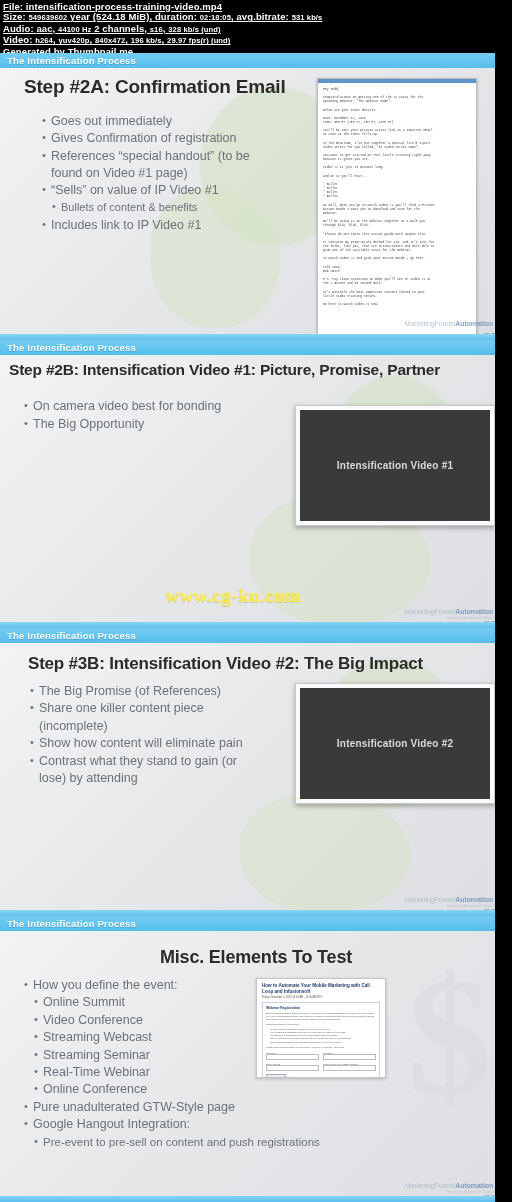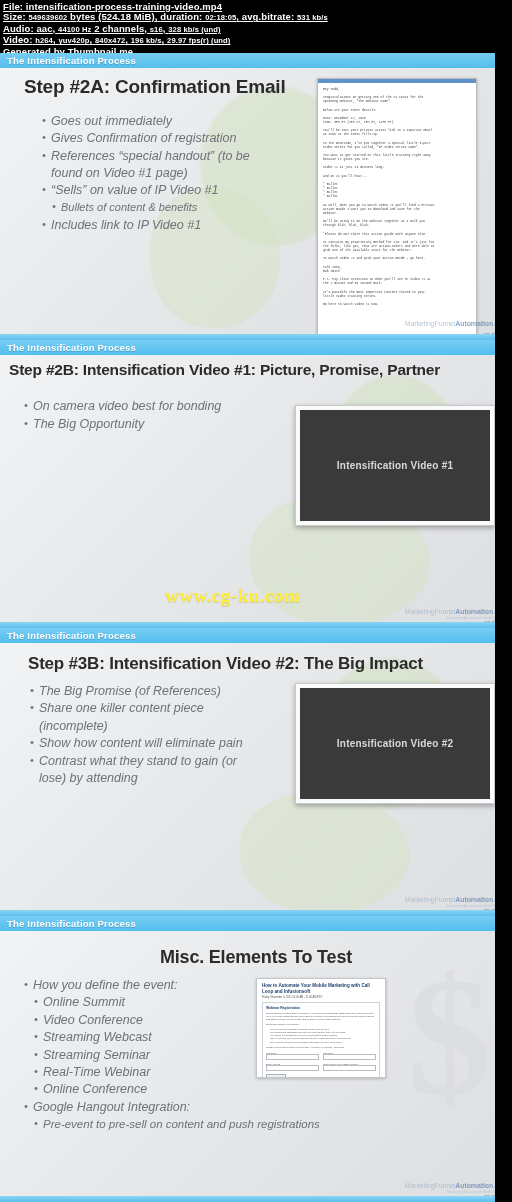--- a/index.html
+++ b/index.html
@@ -28,21 +28,21 @@
   .botbar{position:absolute;left:0;bottom:0;width:512px;height:6px;
           background:linear-gradient(to bottom,#8ad4f4,#5cc0ee);}
 
   
   .blob{position:absolute;border-radius:50%;background:#cfe0b8;opacity:.45;filter:blur(1px);}
   .blob2{position:absolute;border-radius:45% 55% 50% 50%;background:#d6e3c3;opacity:.5;}
 
   h1.stitle{margin:0;font-weight:bold;color:#2b2b2b;letter-spacing:-.2px;}
 
   ul.bul{list-style:none;margin:0;padding:0;color:#6d7278;font-weight:300;}
-  ul.bul li{position:relative;padding-left:11px;font-style:italic;}
+  ul.bul li{position:relative;padding-left:11px;}
   ul.bul li::before{content:"•";position:absolute;left:2px;top:-1px;font-size:11px;color:#6d7278;}
   ul.bul li.sub{padding-left:21px;}
   ul.bul li.sub::before{left:12px;}
   ul.bul li.cont::before{content:"";}
 
   
   .emailshot{position:absolute;background:#fff;border:1px solid #b9bcc0;box-shadow:0 1px 3px rgba(0,0,0,.25);
              overflow:hidden;padding:4px 5px;box-sizing:border-box;}
   .emailshot .topbar{height:4px;background:#5f93c9;margin:-4px -5px 4px -5px;}
   .emailshot p{margin:0 0 4px 0;font-family:"Liberation Mono",monospace;font-size:3.1px;line-height:4.2px;
@@ -88,21 +88,21 @@
 <div class="sheet">
 
   <div class="info">
     <div class="line">
       <span>File:</span>
       <span>intensification-process-training-video.mp4</span>
     </div>
     <div class="line">
       <span>Size:</span>
       <span class="sm">549639602</span>
-      <span>bytes</span>
+      <span>year</span>
       <span>(524.18 MiB)</span><span>,</span>
       <span>duration:</span>
       <span class="sm">02:18:05</span><span>,</span>
       <span>avg.bitrate:</span>
       <span class="sm">531 kb/s</span>
     </div>
     <div class="line">
       <span>Audio:</span>
       <span>aac</span><span>,</span>
       <span class="sm">44100 Hz</span>
@@ -256,20 +256,21 @@
       <h1 class="stitle" style="position:absolute;left:0;right:0;top:16px;font-size:18px;text-align:center;">Misc. Elements To Test</h1>
 
       <ul class="bul" style="position:absolute;left:22px;top:46px;width:310px;font-size:12.5px;line-height:17.4px;">
         <li>How you define the event:</li>
         <li class="sub">Online Summit</li>
         <li class="sub">Video Conference</li>
         <li class="sub">Streaming Webcast</li>
         <li class="sub">Streaming Seminar</li>
         <li class="sub">Real-Time Webinar</li>
         <li class="sub">Online Conference</li>
+        <li>Pure unadulterated GTW-Style page</li>
         <li>Google Hangout Integration:</li>
         <li class="sub" style="font-size:11.5px;">Pre-event to pre-sell on content and push registrations</li>
       </ul>
 
       <div class="regshot" style="left:256px;top:47px;width:130px;height:100px;">
         <div class="rtitle">How to Automate Your Mobile Marketing with Call Loop and Infusionsoft</div>
         <div class="rdate">Friday, November 4, 2011 10:00 AM - 11:00 AM PDT</div>
         <div class="rbox">
           <div class="rsec">Webinar Registration</div>
           <div class="rtxt">Email marketing is getting harder and harder. Your leads are being BOMBARDED with email. Inboxes are filling up. Is your email getting through? Open rates are dropping. Click through rates are plummeting. Email is still the best channel, but we need to get the right message delivered at the right time.</div>

